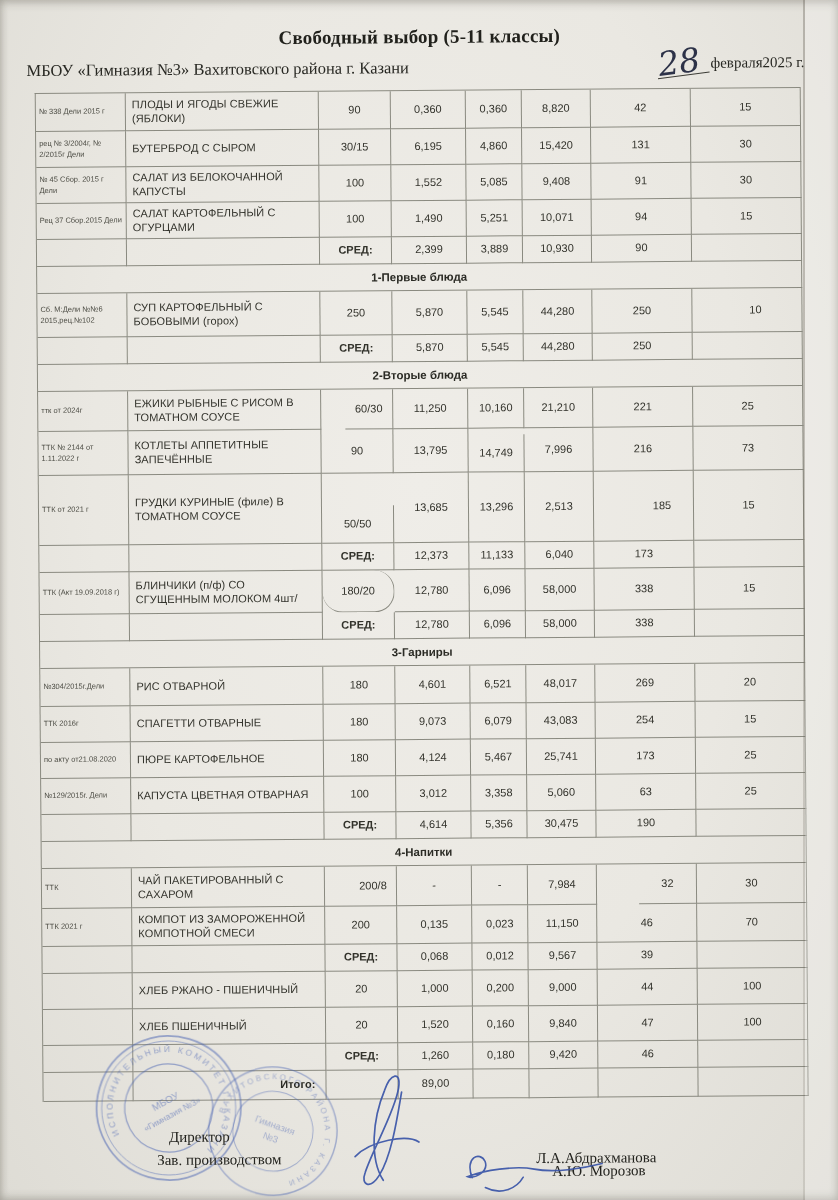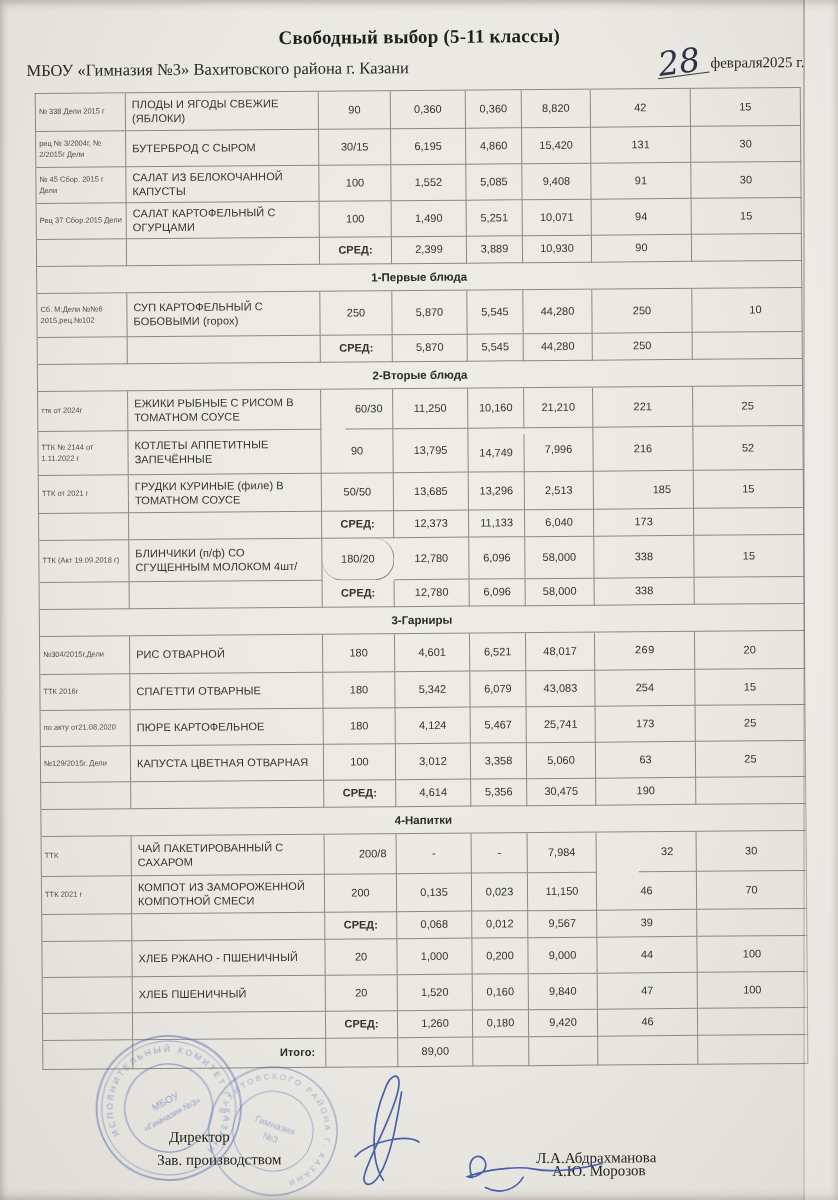--- a/index.html
+++ b/index.html
@@ -185,26 +185,26 @@
           <div class="cell c5" style="min-height: 40px;">25</div>
         </div>
         <div class="row item">
           <div class="cell ref" style="min-height: 38px;">ТТК № 2144 от 1.11.2022 г</div>
           <div class="cell name" style="min-height: 38px;">КОТЛЕТЫ АППЕТИТНЫЕ ЗАПЕЧЁННЫЕ</div>
           <div class="cell portion" style="min-height: 38px;">90</div>
           <div class="cell c1" style="min-height: 38px;">13,795</div>
           <div class="cell c2" style="min-height: 38px; margin-top: 6px;">14,749</div>
           <div class="cell c3" style="min-height: 38px;">7,996</div>
           <div class="cell c4" style="min-height: 38px;">216</div>
-          <div class="cell c5" style="min-height: 38px;">52</div>
+          <div class="cell c5" style="min-height: 38px;">73</div>
         </div>
         <div class="row item">
           <div class="cell ref" style="min-height: 38px;">ТТК от 2021 г</div>
           <div class="cell name" style="min-height: 38px;">ГРУДКИ КУРИНЫЕ (филе) В ТОМАТНОМ СОУСЕ</div>
-          <div class="cell portion" style="min-height: 38px;">50/50</div>
+          <div class="cell portion" style="min-height: 38px; margin-top: 32px;">50/50</div>
           <div class="cell c1" style="min-height: 38px;">13,685</div>
           <div class="cell c2" style="min-height: 38px;">13,296</div>
           <div class="cell c3" style="min-height: 38px;">2,513</div>
           <div class="cell c4" style="min-height: 38px; padding-left: 40px;">185</div>
           <div class="cell c5" style="min-height: 38px;">15</div>
         </div>
         <div class="row sred">
           <div class="cell ref"></div>
           <div class="cell name"></div>
           <div class="cell portion bold">СРЕД:</div>
@@ -237,28 +237,28 @@
         <div class="row section">
           <div class="cell sec" style="grid-column: 1 / -1;">3-Гарниры</div>
         </div>
         <div class="row item">
           <div class="cell ref" style="min-height: 38px;">№304/2015г.Дели</div>
           <div class="cell name" style="min-height: 38px;">РИС ОТВАРНОЙ</div>
           <div class="cell portion" style="min-height: 38px;">180</div>
           <div class="cell c1" style="min-height: 38px;">4,601</div>
           <div class="cell c2" style="min-height: 38px;">6,521</div>
           <div class="cell c3" style="min-height: 38px;">48,017</div>
-          <div class="cell c4" style="min-height: 38px; font-family: Liberation Mono, monospace;">269</div>
+          <div class="cell c4" style="min-height: 38px;">269</div>
           <div class="cell c5" style="min-height: 38px;">20</div>
         </div>
         <div class="row item">
           <div class="cell ref">ТТК 2016г</div>
           <div class="cell name">СПАГЕТТИ ОТВАРНЫЕ</div>
           <div class="cell portion">180</div>
-          <div class="cell c1">5,342</div>
+          <div class="cell c1">9,073</div>
           <div class="cell c2">6,079</div>
           <div class="cell c3">43,083</div>
           <div class="cell c4">254</div>
           <div class="cell c5">15</div>
         </div>
         <div class="row item">
           <div class="cell ref">по акту от21.08.2020</div>
           <div class="cell name">ПЮРЕ КАРТОФЕЛЬНОЕ</div>
           <div class="cell portion">180</div>
           <div class="cell c1">4,124</div>

